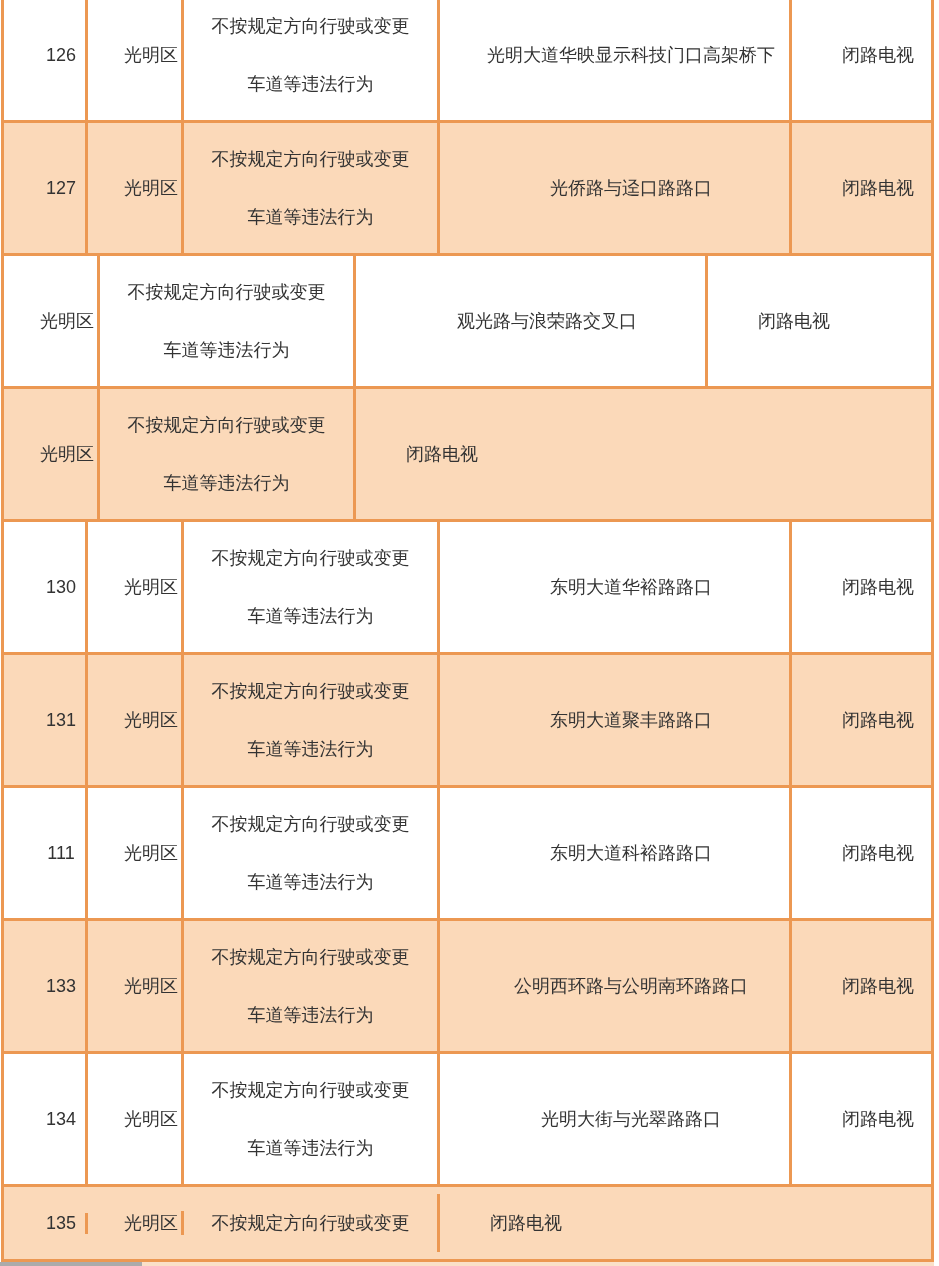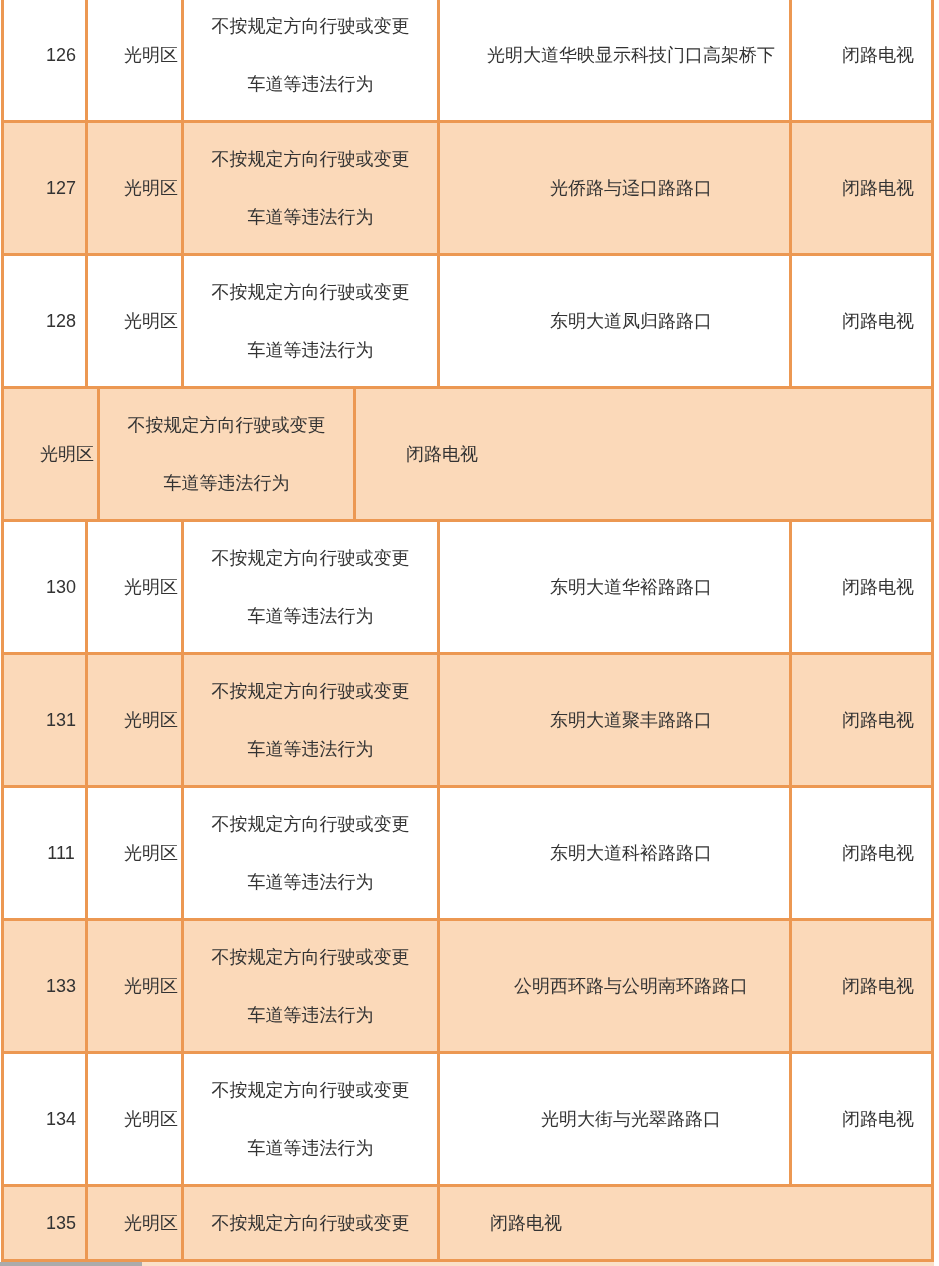--- a/index.html
+++ b/index.html
@@ -29,20 +29,21 @@
   .row {
     display: flex;
     height: 133px;
     border-bottom: 3px solid var(--border-color);
     background: #ffffff;
   }
   .row.shaded { background: var(--shaded-color); }
   .row.last {
     height: 72px;
     border-bottom: none;
+    align-items: center;
   }
   .cell {
     display: flex;
     align-items: center;
     justify-content: center;
     border-right: 3px solid var(--border-color);
     overflow: hidden;
     text-align: center;
   }
   .col-index    { width: 84px; }
@@ -105,32 +106,29 @@
     </div>
     <div class="cell col-location">
       <span class="txt">光侨路与迳口路路口</span>
     </div>
     <div class="cell col-method">
       <span class="txt">闭路电视</span>
     </div>
   </div>
 
   <div class="row">
-    <div class="cell col-index">
-      <span class="txt">128</span>
-    </div>
-    <div class="cell col-district">
-      <span class="txt">光明区</span>
-    </div>
-    <div class="cell col-violation">
-      <span class="vline">不按规定方向行驶或变更</span>
-      <span class="vline">车道等违法行为</span>
-    </div>
-    <div class="cell col-location">
-      <span class="txt">东明大道凤归路路口</span>
+    <div class="cell col-district">
+      <span class="txt">光明区</span>
+    </div>
+    <div class="cell col-violation">
+      <span class="vline">不按规定方向行驶或变更</span>
+      <span class="vline">车道等违法行为</span>
+    </div>
+    <div class="cell col-location">
+      <span class="txt">观光路与浪荣路交叉口</span>
     </div>
     <div class="cell col-method">
       <span class="txt">闭路电视</span>
     </div>
   </div>
 
   <div class="row shaded">
     <div class="cell col-district">
       <span class="txt">光明区</span>
     </div>

